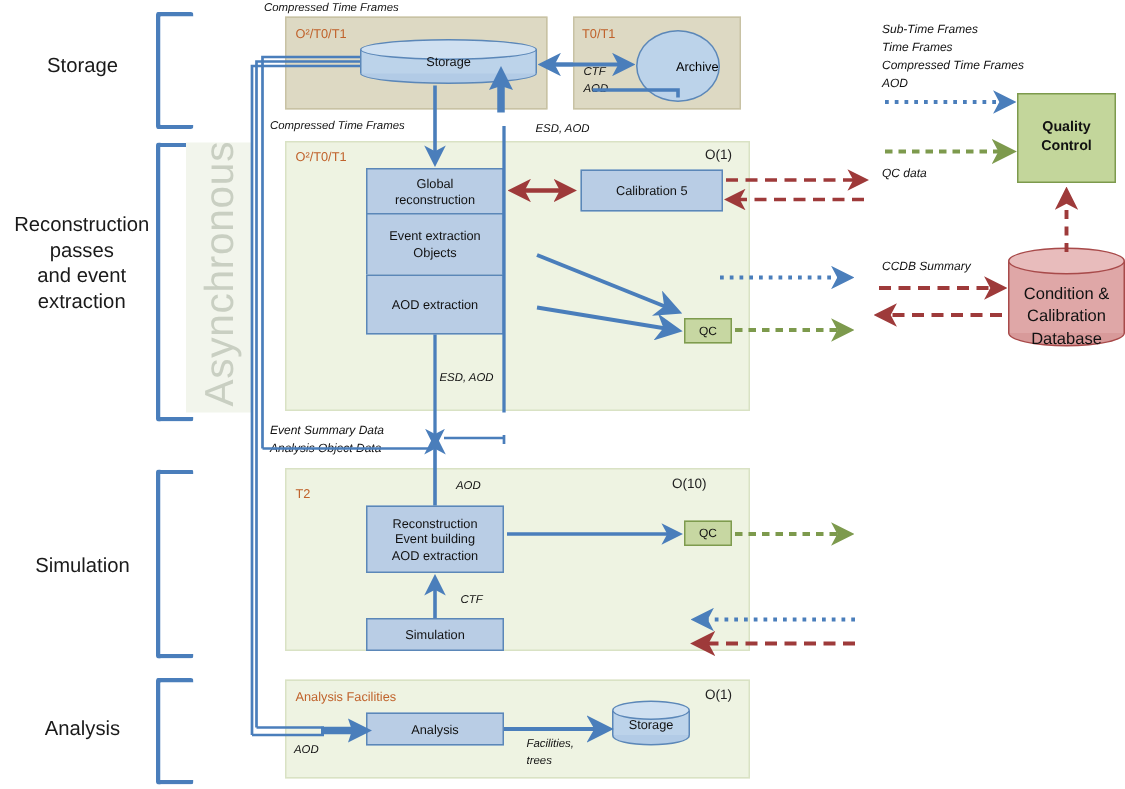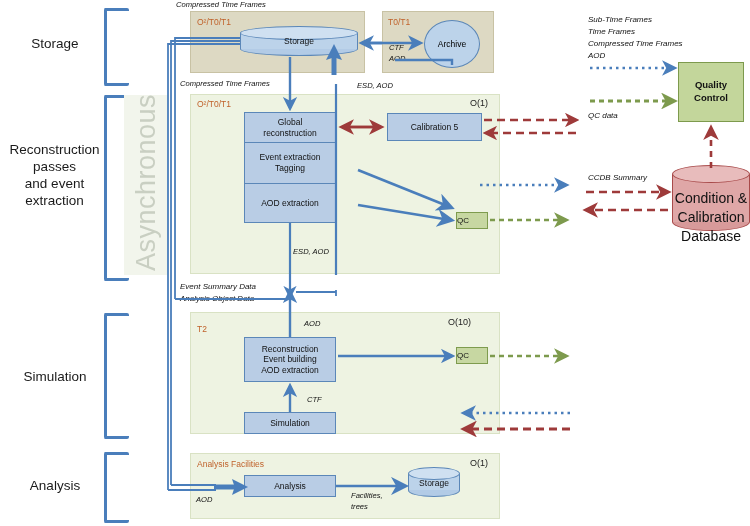--- a/index.html
+++ b/index.html
@@ -16,38 +16,38 @@
   .frame-green{background:#eef3e2;border:1px solid #d9e2c4;}
   .tier{font-size:8.5px;color:#c0622b;font-weight:400;text-align:right;}
   .order{font-size:9px;color:#222;}
   
   .pbox{box-sizing:border-box;background:#b9cde5;border:1px solid #5b87b8;
         display:flex;align-items:center;justify-content:center;text-align:center;
         font-size:8.5px;line-height:1.25;color:#111;}
   .pbox.stack{border-bottom:none;}
   .pbox.stack-last{border-bottom:1px solid #5b87b8;}
   .qcbox{box-sizing:border-box;background:#c7d7a2;border:1px solid #7e9b4e;
-         display:flex;align-items:center;justify-content:flex-start;
+         display:flex;align-items:center;justify-content:center;
          font-size:8px;color:#111;}
   .qcbig{box-sizing:border-box;background:#c3d69b;border:1.5px solid #7d9a4d;
          display:flex;align-items:center;justify-content:center;text-align:center;
          font-size:9.5px;line-height:1.35;color:#111;}
   
   .cyl{position:absolute;}
   .cyl .body{position:absolute;left:0;right:0;background:#bcd3ea;
              border-left:1px solid #5b87b8;border-right:1px solid #5b87b8;}
   .cyl .top{position:absolute;left:0;right:0;top:0;background:#cfe0f1;
             border:1px solid #5b87b8;border-radius:50%;box-sizing:border-box;}
   .cyl .bot{position:absolute;left:0;right:0;background:#b2cbe6;
             border:1px solid #5b87b8;border-radius:50%;box-sizing:border-box;}
   .cyl .lab{position:absolute;left:0;right:0;text-align:center;font-size:8.5px;color:#111;}
   .cyl-red .body{background:#dfa7a7;border-left-color:#a84a4a;border-right-color:#a84a4a;}
   .cyl-red .top{background:#e8bcbc;border-color:#a84a4a;}
   .cyl-red .bot{background:#d89a9a;border-color:#a84a4a;}
-  .cyl-red .lab{font-size:14px;line-height:1.35;}
+  .cyl-red .lab{font-size:11px;line-height:1.35;}
   
   .elab{font-size:7.6px;font-style:italic;color:#111;line-height:1.45;white-space:pre-line;}
   .elab-b{font-size:8px;font-style:italic;color:#111;line-height:1.5;white-space:pre-line;}
   
   .async{position:absolute;color:#c9cfc2;font-size:27px;letter-spacing:.5px;
          writing-mode:vertical-rl;transform:rotate(180deg);}
   .asyncband{position:absolute;background:#f2f5ec;}
   svg.overlay{position:absolute;left:0;top:0;width:750px;height:526px;pointer-events:none;}
 </style>
 </head>
@@ -80,38 +80,38 @@
   <div class="top" style="height:14px;"></div>
   <div class="lab" style="top:10px;">Storage</div>
 </div>
 
 <div class="abs frame frame-tan" style="left:382px;top:11px;width:112px;height:62px;"></div>
 <div class="abs tier" style="left:388px;top:17px;">T0/T1</div>
 <div class="abs elab" style="left:389px;top:42px;">CTF
 AOD</div>
 <div class="abs" style="left:424px;top:20px;width:54px;height:46px;border-radius:50%;
             background:#bcd3ea;border:1.5px solid #5b87b8;
-            display:flex;align-items:center;justify-content:center;font-size:8.5px;">
+            display:flex;align-items:center;justify-content:flex-end;font-size:8.5px;">
   <span>Archive</span>
 </div>
 
 <div class="abs elab" style="left:180px;top:78px;">Compressed Time Frames</div>
 <div class="abs elab" style="left:357px;top:80px;">ESD, AOD</div>
 
 <div class="abs frame frame-green" style="left:190px;top:94px;width:310px;height:180px;"></div>
 <div class="abs tier" style="left:197px;top:99px;">O²/T0/T1</div>
 <div class="abs order" style="left:470px;top:98px;">O(1)</div>
 
 <div class="abs pbox stack" style="left:244px;top:112px;width:92px;height:30px;">
   <span style="white-space:pre-line;">Global
 reconstruction</span>
 </div>
 <div class="abs pbox stack" style="left:244px;top:142px;width:92px;height:41px;">
   <span style="white-space:pre-line;">Event extraction
-Tagging</span>
+Objects</span>
 </div>
 <div class="abs pbox stack-last" style="left:244px;top:183px;width:92px;height:40px;">
   <span style="white-space:pre-line;">AOD extraction</span>
 </div>
 
 <div class="abs pbox" style="left:387px;top:113px;width:95px;height:28px;">
   <span>Calibration 5</span>
 </div>
 
 <div class="abs qcbox" style="left:456px;top:212px;width:32px;height:17px;">

